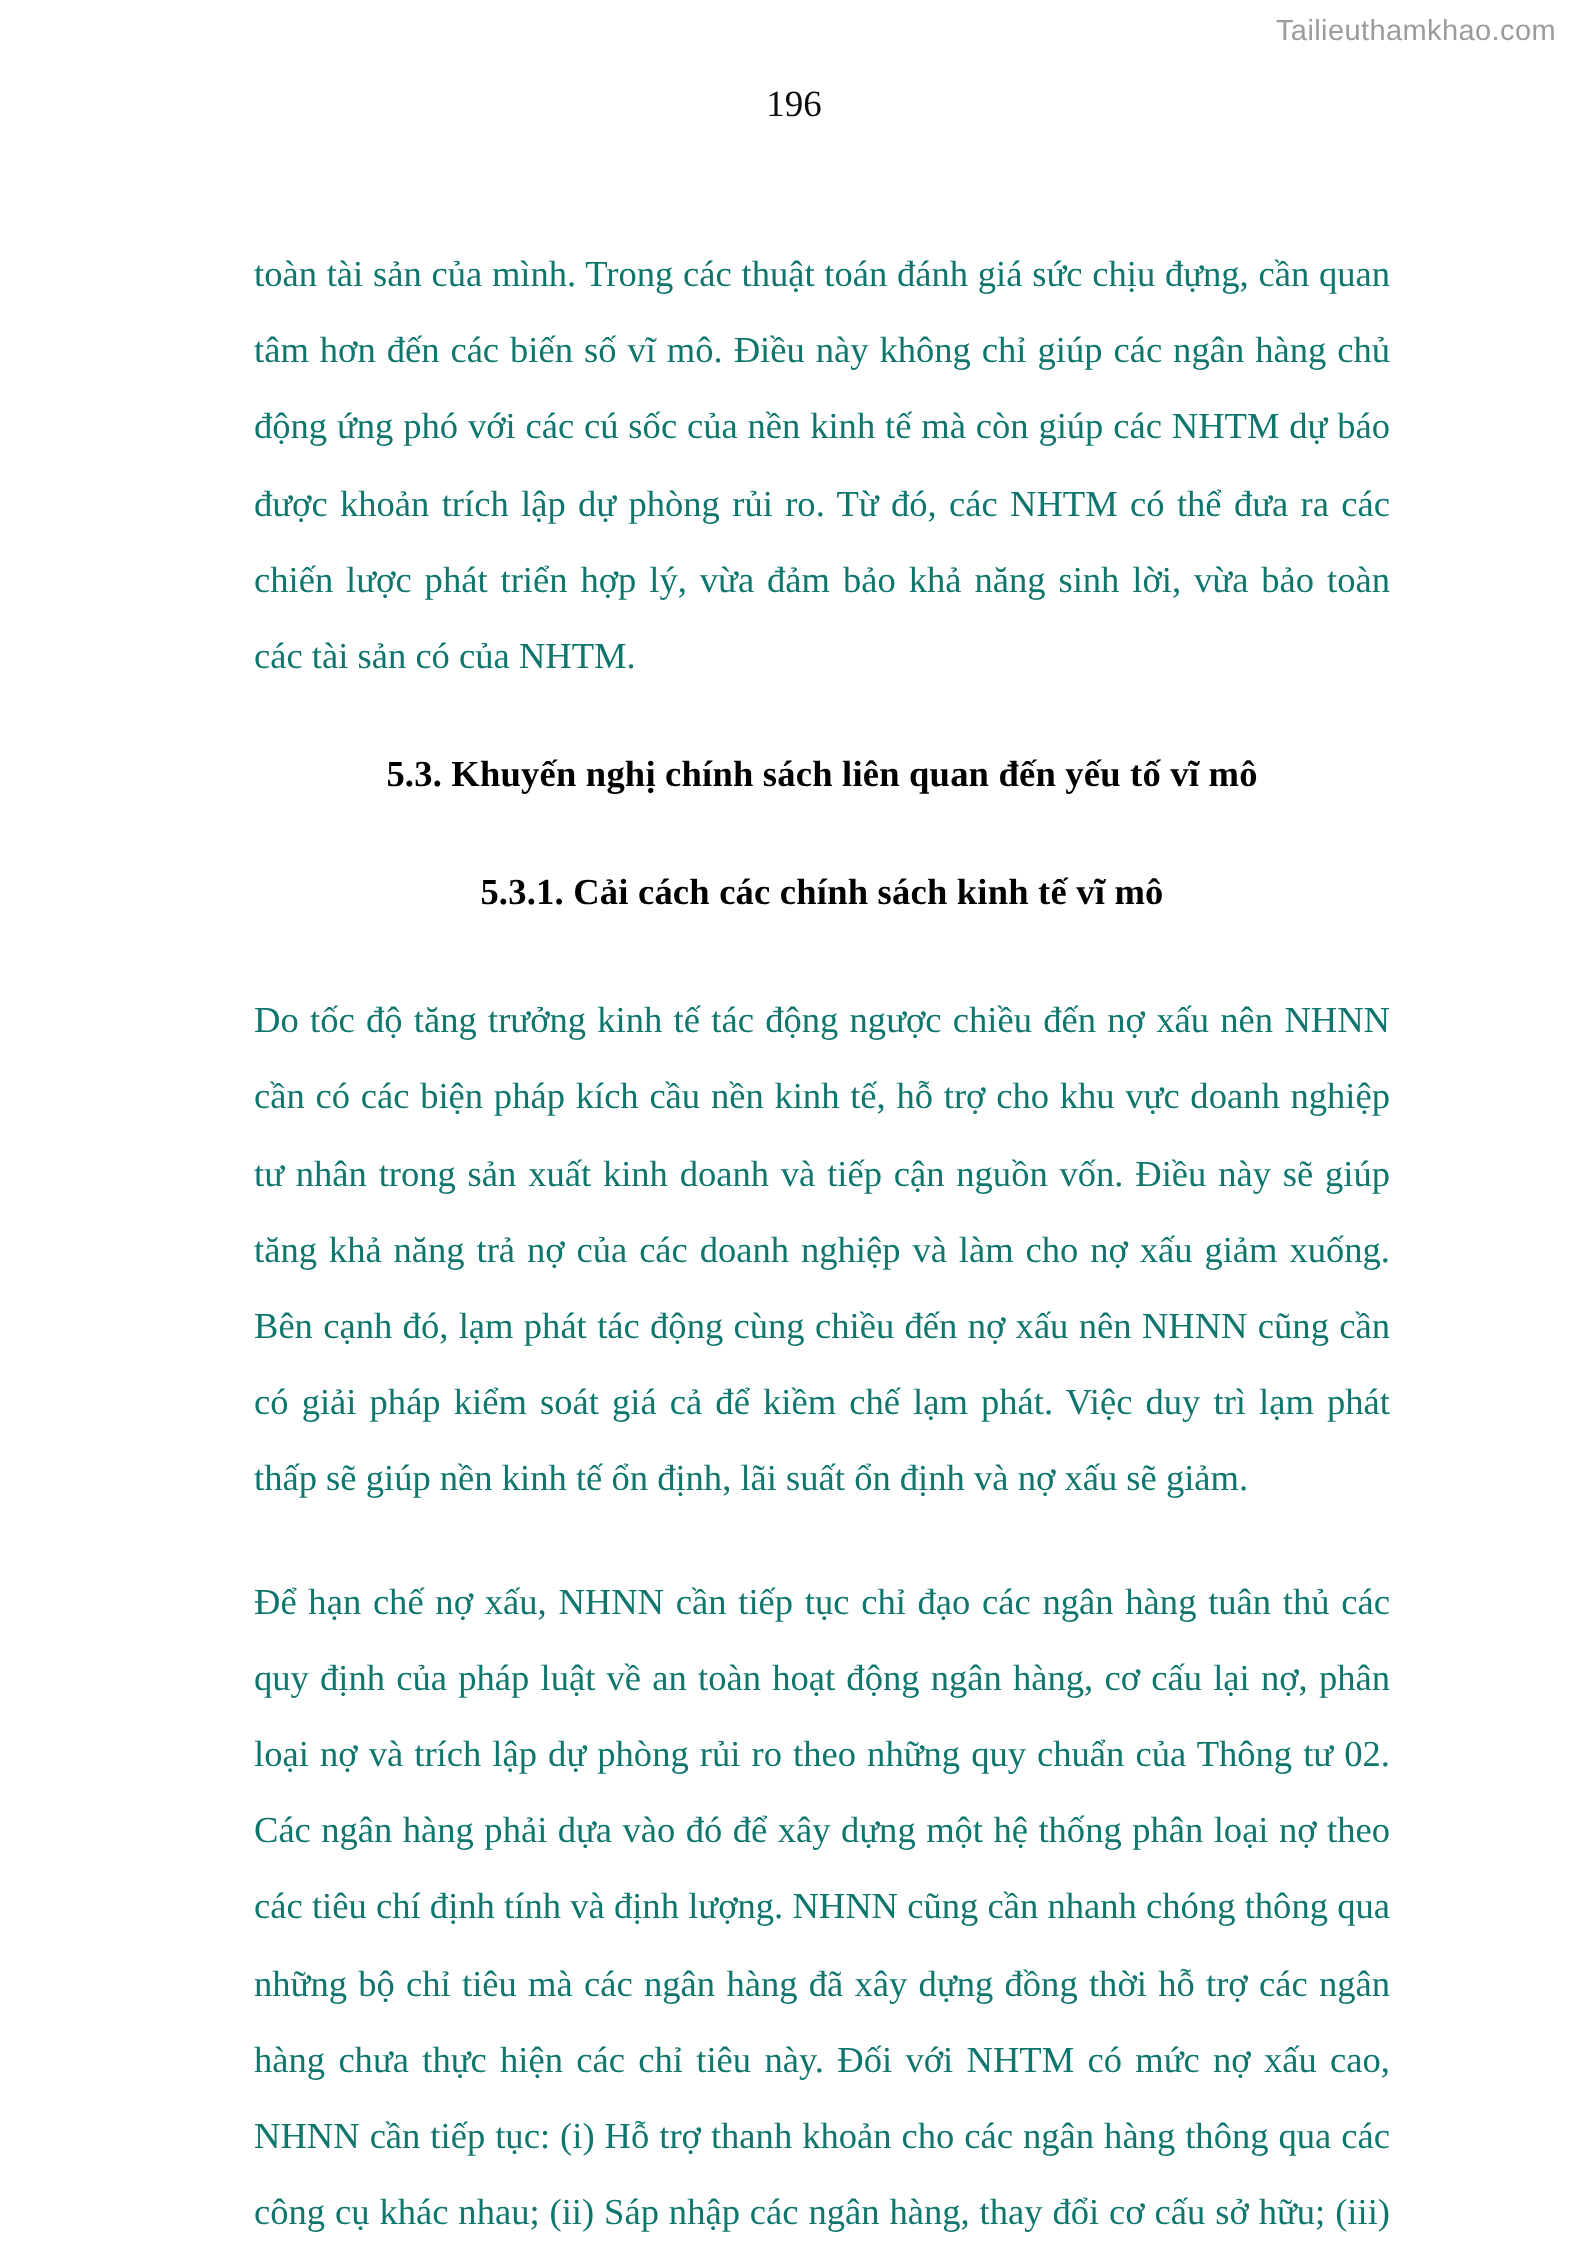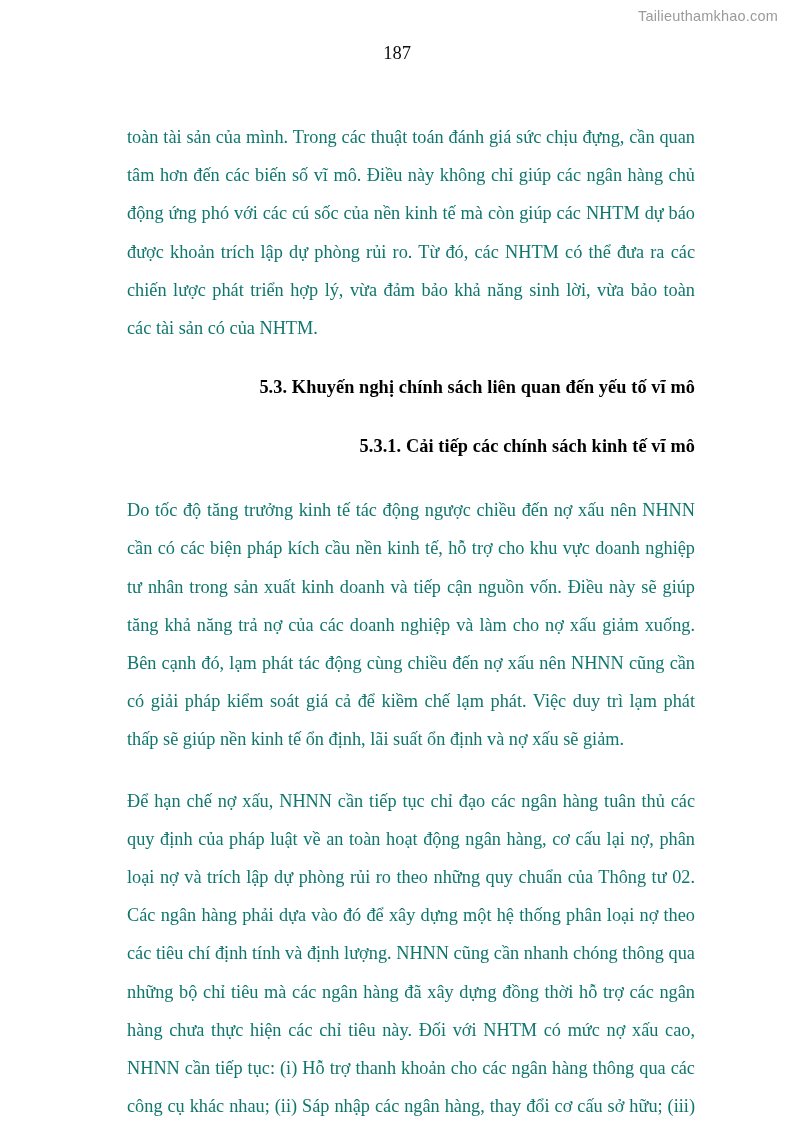--- a/index.html
+++ b/index.html
@@ -56,47 +56,47 @@
     hyphens: none;
   }
   .gap-after-par { height: 23px; }
   h2.heading-major,
   h3.heading-minor {
     margin: 0;
     font-weight: bold;
     font-size: 18.3px;
     line-height: 30px;
     color: #000000;
-    text-align: right;
+    text-align: center;
     letter-spacing: 0.1px;
   }
   .gap-h1-top { height: 25px; }
   .gap-h1-bottom { height: 29px; }
   .gap-h2-bottom { height: 30px; }
 </style>
 </head>
 <body>
 
 <div class="page">
 
   <div class="watermark" style="color: rgb(155, 155, 155);">Tailieuthamkhao.com</div>
 
-  <div class="page-number">187</div>
+  <div class="page-number">196</div>
 
   <div class="content">
 
     <p class="body-par">toàn tài sản của mình. Trong các thuật toán đánh giá sức chịu đựng, cần quan tâm hơn đến các biến số vĩ mô. Điều này không chỉ giúp các ngân hàng chủ động ứng phó với các cú sốc của nền kinh tế mà còn giúp các NHTM dự báo được khoản trích lập dự phòng rủi ro. Từ đó, các NHTM có thể đưa ra các chiến lược phát triển hợp lý, vừa đảm bảo khả năng sinh lời, vừa bảo toàn các tài sản có của NHTM.</p>
 
     <div class="gap-h1-top"></div>
 
     <h2 class="heading-major">5.3. Khuyến nghị chính sách liên quan đến yếu tố vĩ mô</h2>
 
     <div class="gap-h1-bottom"></div>
 
-    <h3 class="heading-minor">5.3.1. Cải tiếp các chính sách kinh tế vĩ mô</h3>
+    <h3 class="heading-minor">5.3.1. Cải cách các chính sách kinh tế vĩ mô</h3>
 
     <div class="gap-h2-bottom"></div>
 
     <p class="body-par">Do tốc độ tăng trưởng kinh tế tác động ngược chiều đến nợ xấu nên NHNN cần có các biện pháp kích cầu nền kinh tế, hỗ trợ cho khu vực doanh nghiệp tư nhân trong sản xuất kinh doanh và tiếp cận nguồn vốn. Điều này sẽ giúp tăng khả năng trả nợ của các doanh nghiệp và làm cho nợ xấu giảm xuống. Bên cạnh đó, lạm phát tác động cùng chiều đến nợ xấu nên NHNN cũng cần có giải pháp kiểm soát giá cả để kiềm chế lạm phát. Việc duy trì lạm phát thấp sẽ giúp nền kinh tế ổn định, lãi suất ổn định và nợ xấu sẽ giảm.</p>
 
     <div class="gap-after-par"></div>
 
     <p class="body-par">Để hạn chế nợ xấu, NHNN cần tiếp tục chỉ đạo các ngân hàng tuân thủ các quy định của pháp luật về an toàn hoạt động ngân hàng, cơ cấu lại nợ, phân loại nợ và trích lập dự phòng rủi ro theo những quy chuẩn của Thông tư 02. Các ngân hàng phải dựa vào đó để xây dựng một hệ thống phân loại nợ theo các tiêu chí định tính và định lượng. NHNN cũng cần nhanh chóng thông qua những bộ chỉ tiêu mà các ngân hàng đã xây dựng đồng thời hỗ trợ các ngân hàng chưa thực hiện các chỉ tiêu này. Đối với NHTM có mức nợ xấu cao, NHNN cần tiếp tục: (i) Hỗ trợ thanh khoản cho các ngân hàng thông qua các công cụ khác nhau; (ii) Sáp nhập các ngân hàng, thay đổi cơ cấu sở hữu; (iii) Cho các NHTM yếu kém phá sản để dành nguồn lực cho các NHTM khác phát triển tốt hơn.</p>
 
   </div>

